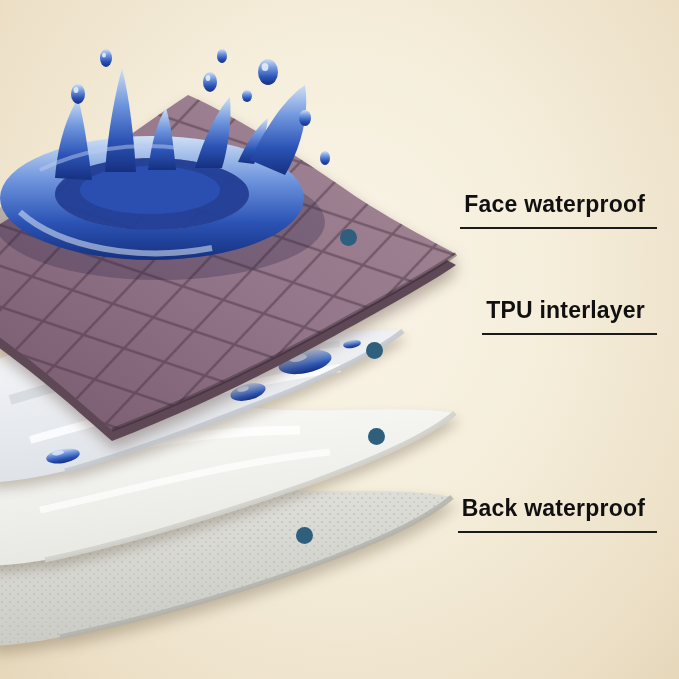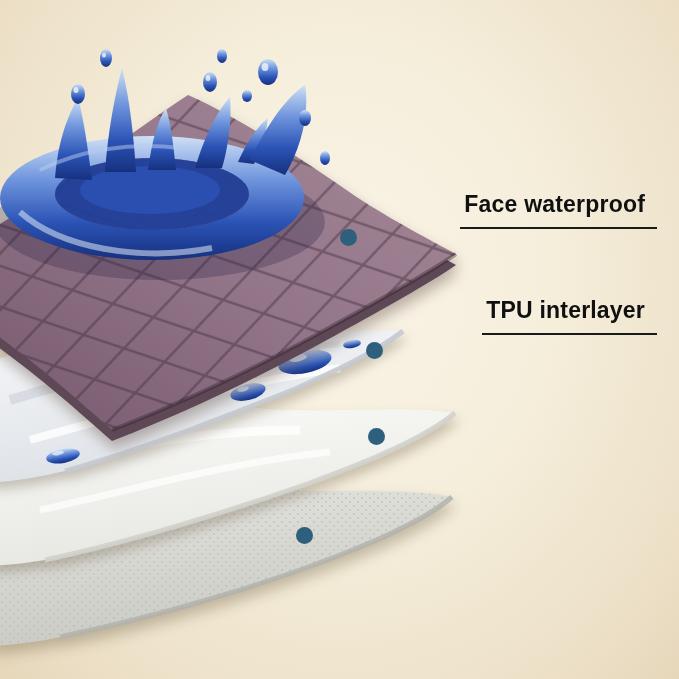--- a/index.html
+++ b/index.html
@@ -152,14 +152,17 @@
   <div class="dot dot-tpu"></div>
   <div class="dot dot-soft"></div>
   <div class="dot dot-back"></div>
 
   <div class="callout callout-face">
     <span>Face waterproof</span>
   </div>
   <div class="callout callout-tpu">
     <span>TPU interlayer</span>
   </div>
+  <div class="callout callout-back">
+    <span>Back waterproof</span>
+  </div>
 
 </div>
 
 </body></html>

